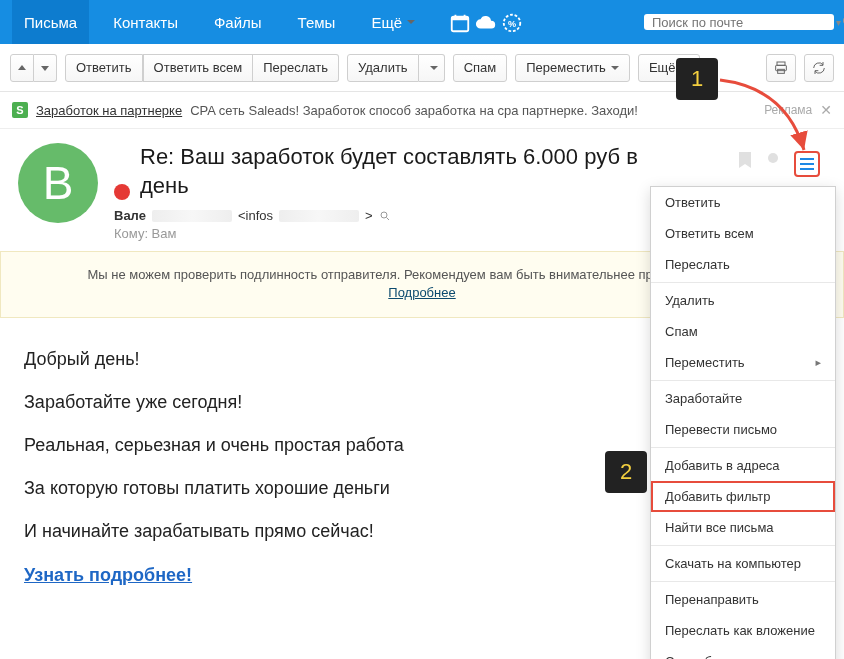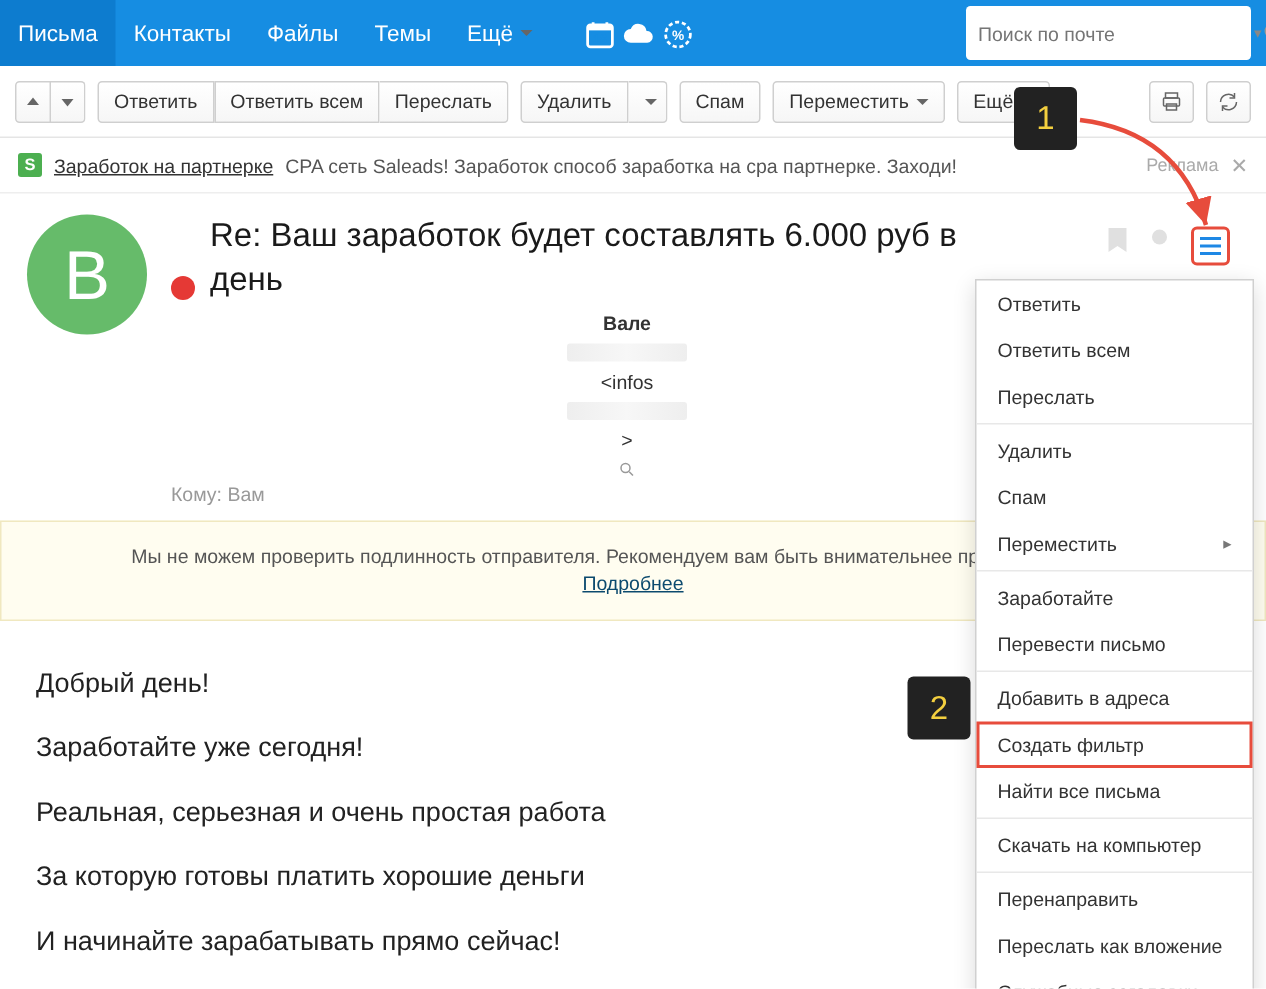--- a/index.html
+++ b/index.html
@@ -1,27 +1,27 @@
 <!DOCTYPE html>
 <html><head>
 <meta charset="utf-8">
 <style>
   * { box-sizing: border-box; margin: 0; padding: 0; }
   body { font-family: Arial, Helvetica, sans-serif; font-size: 13px; color: #333; background: #fff; width: 844px; height: 659px; overflow: hidden; position: relative; }
 
   
   .topnav { background: #168de2; height: 44px; display: flex; align-items: stretch; color: #fff; }
   .topnav .tabs { display: flex; }
-  .topnav .tab { display: flex; align-items: center; padding: 0 12px; font-size: 15px; cursor: pointer; }
+  .topnav .tab { display: flex; align-items: center; padding: 0 12px; font-size: 15px; cursor: pointer; margin-left: 12px; }
   .topnav .tab.active { background: #0d7ccf; }
   .topnav .icons { display: flex; align-items: center; gap: 6px; padding: 0 14px 0 22px; }
   .topnav .icon { width: 20px; height: 20px; position: relative; }
   .topnav .spacer { flex: 1; }
   .topnav .search-wrap { display: flex; align-items: center; padding: 0 10px; }
-  .topnav .search { background: #fff; border-radius: 3px; height: 36px; display: flex; align-items: center; width: 190px; }
+  .topnav .search { background: #fff; border-radius: 3px; height: 16px; display: flex; align-items: center; width: 190px; }
   .topnav .search input { border: none; outline: none; font-size: 13px; padding: 0 8px; flex: 1; background: transparent; color: #555; }
   .topnav .search .divider { width: 1px; height: 20px; background: #ddd; }
   .topnav .search .caret { width: 20px; text-align: center; color: #888; font-size: 10px; }
   .topnav .search .magnifier { width: 30px; text-align: center; color: #888; }
 
   
   .toolbar { height: 48px; display: flex; align-items: center; gap: 8px; padding: 0 10px; border-bottom: 1px solid #e5e5e5; }
   .btn { border: 1px solid #cfcfcf; background: linear-gradient(#fff,#f6f6f6); border-radius: 3px; height: 28px; display: inline-flex; align-items: center; padding: 0 10px; font-size: 13px; color: #333; cursor: pointer; }
   .btn.small { padding: 0 6px; }
   .btn-group { display: inline-flex; }
@@ -38,21 +38,21 @@
   .ad .adlabel { margin-left: auto; color: #aaa; font-size: 12px; }
   .ad .close { color: #aaa; cursor: pointer; font-size: 14px; }
 
   
   .mail-header { display: flex; padding: 14px 18px 10px 18px; gap: 16px; position: relative; }
   .avatar { width: 80px; height: 80px; border-radius: 50%; background: #66bb6a; display: flex; align-items: center; justify-content: center; color: #fff; font-size: 46px; font-weight: 400; flex-shrink: 0; }
   .mail-meta { flex: 1; }
   .subject-row { display: flex; align-items: flex-end; gap: 10px; }
   .red-dot { width: 16px; height: 16px; border-radius: 50%; background: #e53935; flex-shrink: 0; margin-top: 6px; }
   .subject { font-size: 22px; color: #1a1a1a; line-height: 1.3; max-width: 520px; }
-  .from-row { margin-top: 8px; font-size: 13px; color: #333; display: flex; align-items: center; gap: 6px; flex-direction: column; }
+  .from-row { margin-top: 8px; font-size: 13px; color: #333; display: flex; align-items: center; gap: 6px; }
   .from-row .blurred { display: inline-block; width: 80px; height: 12px; background: linear-gradient(90deg,#eee,#f7f7f7,#eee); border-radius: 2px; }
   .from-row .mag { color: #888; cursor: pointer; }
   .to-row, .date-row { font-size: 13px; color: #999; margin-top: 3px; }
   .mail-actions { display: flex; gap: 14px; align-items: flex-start; padding-top: 8px; padding-right: 6px; }
   .flag-icon, .dot-icon { color: #d9d9d9; font-size: 16px; }
   .menu-trigger { width: 26px; height: 26px; border: 2px solid #e74c3c; border-radius: 4px; display: flex; align-items: center; justify-content: center; color: #1e88e5; font-size: 18px; cursor: pointer; }
 
   
   .warn { background: #fffdf0; border: 1px solid #f0e8c0; padding: 14px 20px; text-align: center; color: #555; font-size: 13px; line-height: 1.4; }
   .warn a { color: #0c4a6e; }
@@ -240,21 +240,21 @@
     <div class="item">Переслать</div>
     <hr>
     <div class="item">Удалить</div>
     <div class="item">Спам</div>
     <div class="item arrow">Переместить</div>
     <hr>
     <div class="item">Заработайте</div>
     <div class="item">Перевести письмо</div>
     <hr>
     <div class="item">Добавить в адреса</div>
-    <div class="item highlight">Создать фильтр</div>
+    <div class="item highlight">Добавить фильтр</div>
     <div class="item">Найти все письма</div>
     <hr>
     <div class="item">Скачать на компьютер</div>
     <hr>
     <div class="item">Перенаправить</div>
     <div class="item">Переслать как вложение</div>
     <div class="item">Служебные заголовки</div>
   </div>
 
 <div class="callout" id="callout-1">1</div>

